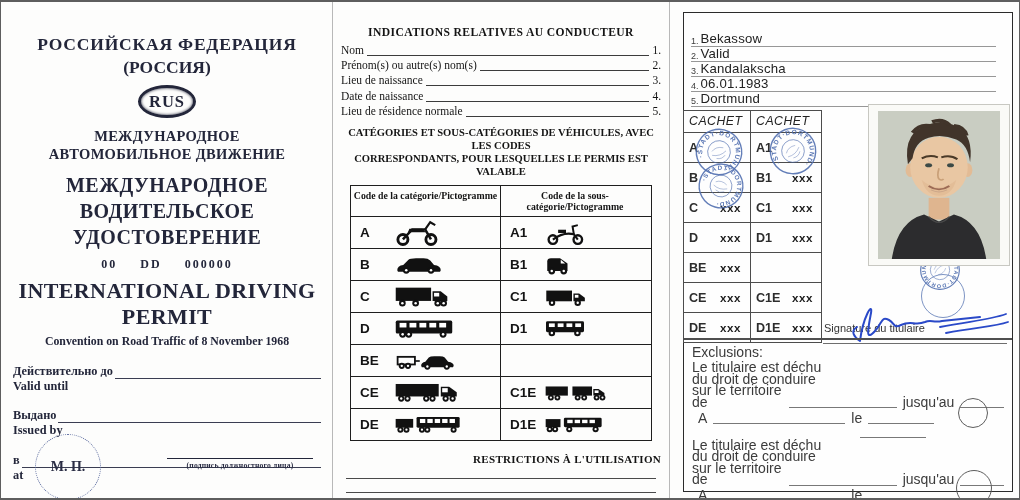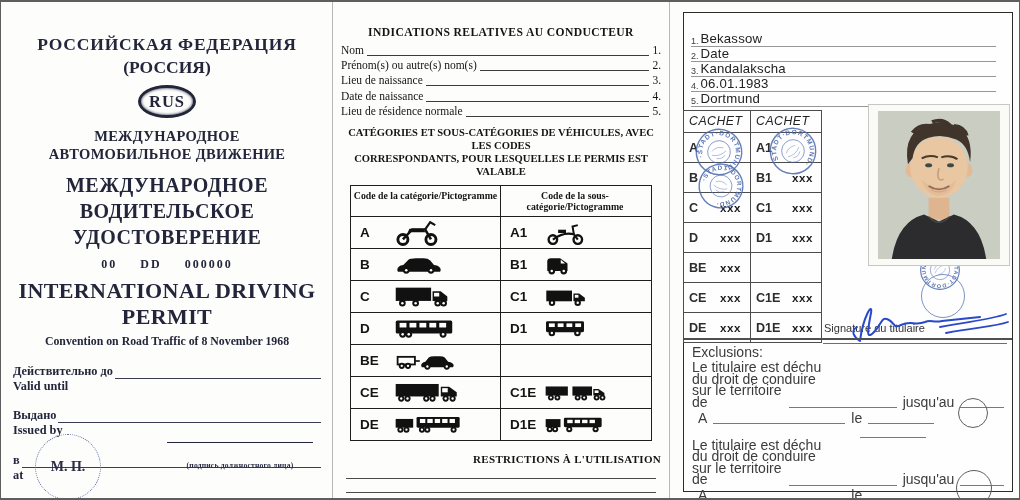--- a/index.html
+++ b/index.html
@@ -22,21 +22,21 @@
   .p1-permit-en{margin-top:6px;font-size:22px;font-weight:bold;letter-spacing:.4px;}
   .p1-conv{margin-top:5px;font-size:11.8px;font-weight:bold;line-height:1.15;}
   .p1-fields{margin-top:7px;text-align:left;font-size:12.3px;font-weight:bold;line-height:1.12;}
   .f-row{display:flex;align-items:flex-end;margin-top:16px;text-align:right;}
   .f-row .lbl{white-space:nowrap;}
   .f-line{flex:1;border-bottom:1.2px solid #3a3d52;height:12px;margin-left:2px;}
   .f-sub{margin-top:1px;}
   .mp-circle{position:absolute;left:22px;bottom:14px;width:64px;height:64px;border:1.6px dotted #5a6a9e;
     border-radius:50%;display:flex;align-items:center;justify-content:center;font-size:14px;font-weight:bold;color:#2a2d44;}
   .sig-caption{position:absolute;right:8px;bottom:44px;width:146px;border-top:1.6px solid #23263a;
-    padding-top:18px;font-size:7.6px;font-weight:bold;color:#2a2d44;letter-spacing:.2px;}
+    padding-top:2px;font-size:7.6px;font-weight:bold;color:#2a2d44;letter-spacing:.2px;}
   
   .panel2{position:absolute;left:340px;top:4px;width:320px;height:492px;color:#141414;}
   .p2-title{margin-top:20px;text-align:center;font-size:11.6px;font-weight:bold;letter-spacing:.4px;}
   .p2-fields{margin-top:5px;font-size:11.5px;}
   .p2-row{display:flex;align-items:flex-end;margin-top:3.2px;}
   .p2-row .lbl{white-space:nowrap;}
   .p2-line{flex:1;border-bottom:1px solid #3c3c3c;height:11px;margin:0 3px;}
   .p2-num{white-space:nowrap;}
   .p2-cats{margin-top:10px;text-align:center;font-size:10.6px;font-weight:bold;line-height:1.22;}
   .veh-table{margin:7px auto 0;width:300px;border:1.6px solid #1e1e1e;}
@@ -442,21 +442,21 @@
 </div>
 
 <div class="panel3">
   <div class="entries" id="p3-entries">
       <div class="e-row">
         <span class="e-num">1.</span>
         <span class="e-val">Bekassow</span>
       </div>
       <div class="e-row">
         <span class="e-num">2.</span>
-        <span class="e-val">Date</span>
+        <span class="e-val">Valid</span>
       </div>
       <div class="e-row">
         <span class="e-num">3.</span>
         <span class="e-val">Kandalakscha</span>
       </div>
       <div class="e-row">
         <span class="e-num">4.</span>
         <span class="e-val">06.01.1983</span>
       </div>
       <div class="e-row">

